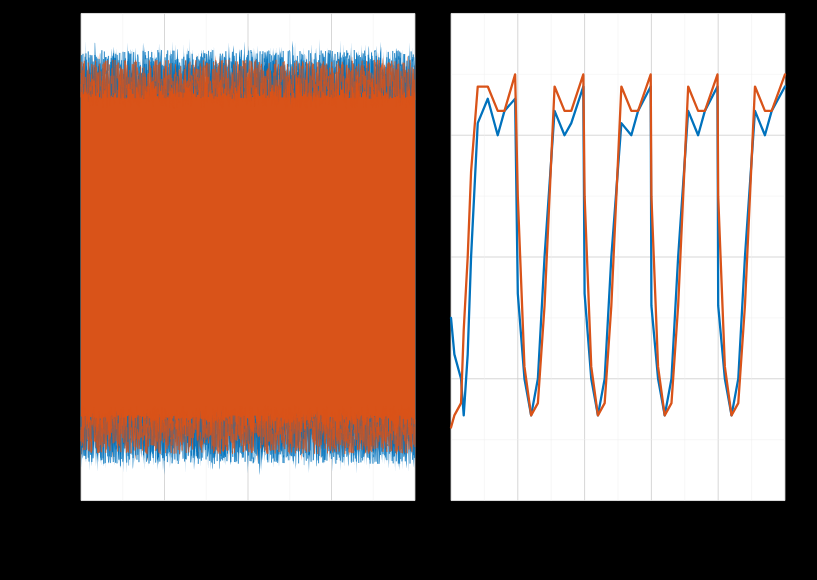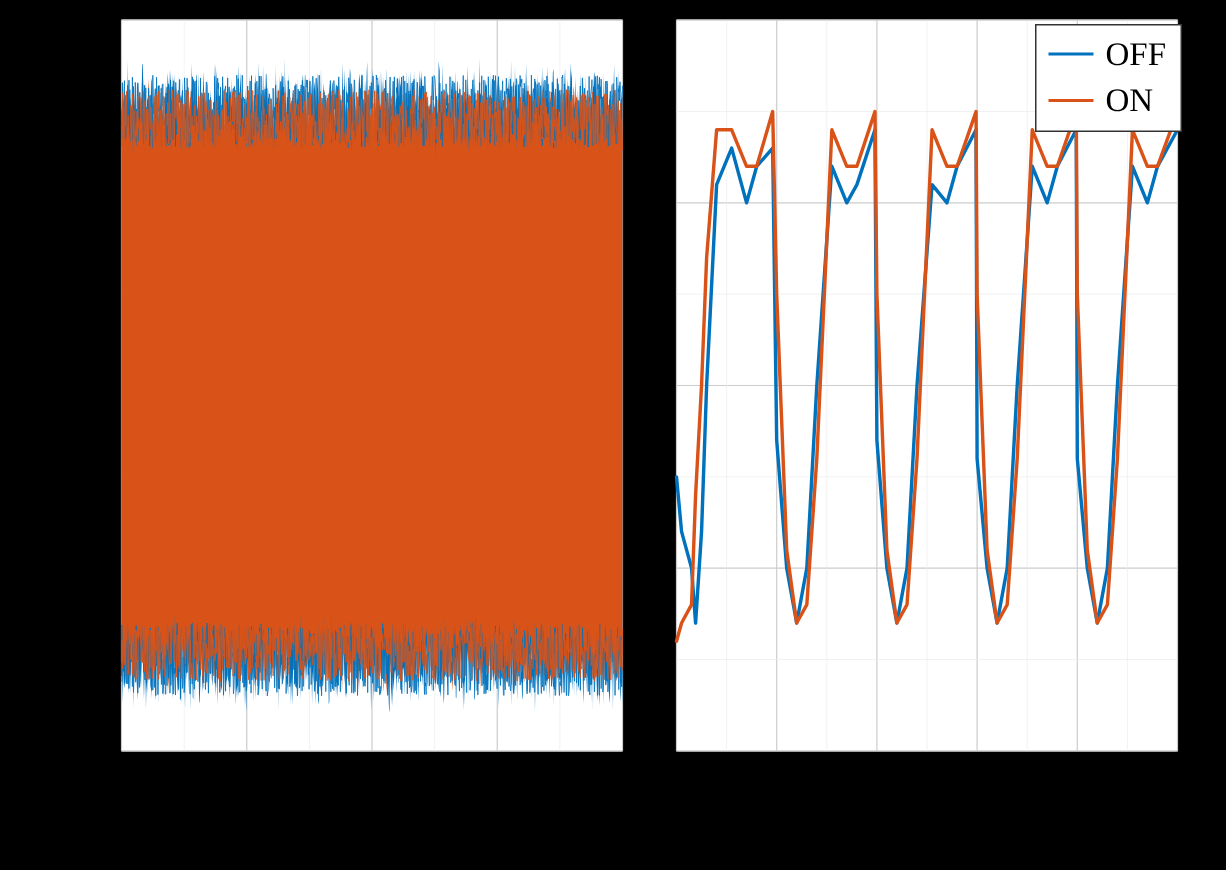--- a/index.html
+++ b/index.html
@@ -150,30 +150,20 @@
       </svg>
   </div>
 
   <div class="axis-label x" style="left:230px; transform:translateX(-50%);">
     <span style="font-style:italic">t [s]</span>
   </div>
   <div class="axis-label x" style="left:618px; transform:translateX(-50%);">
     <span style="font-style:italic">t [s]</span>
   </div>
 
-  <div class="legend" style="left:690px; top:16px;">
-    <div class="row">
-      <span class="swatch" style="border-color:#0072BD;"></span>
-      <span>OFF</span>
-    </div>
-    <div class="row">
-      <span class="swatch" style="border-color:#D95319;"></span>
-      <span>ON</span>
-    </div>
-  </div>
 
   <div id="ticksL">
       <div class="tick-label" style="left: 80px; top: 506px; transform: translateX(-50%);">0</div>
       <div class="tick-label" style="left: 164px; top: 506px; transform: translateX(-50%);">200</div>
       <div class="tick-label" style="left: 248px; top: 506px; transform: translateX(-50%);">400</div>
       <div class="tick-label" style="left: 332px; top: 506px; transform: translateX(-50%);">600</div>
       <div class="tick-label" style="left: 416px; top: 506px; transform: translateX(-50%);">800</div>
       <div class="tick-label" style="left: 72px; top: 502px; transform: translate(-100%, -50%);">-20</div>
       <div class="tick-label" style="left: 72px; top: 379.5px; transform: translate(-100%, -50%);">-10</div>
       <div class="tick-label" style="left: 72px; top: 257px; transform: translate(-100%, -50%);">0</div>

